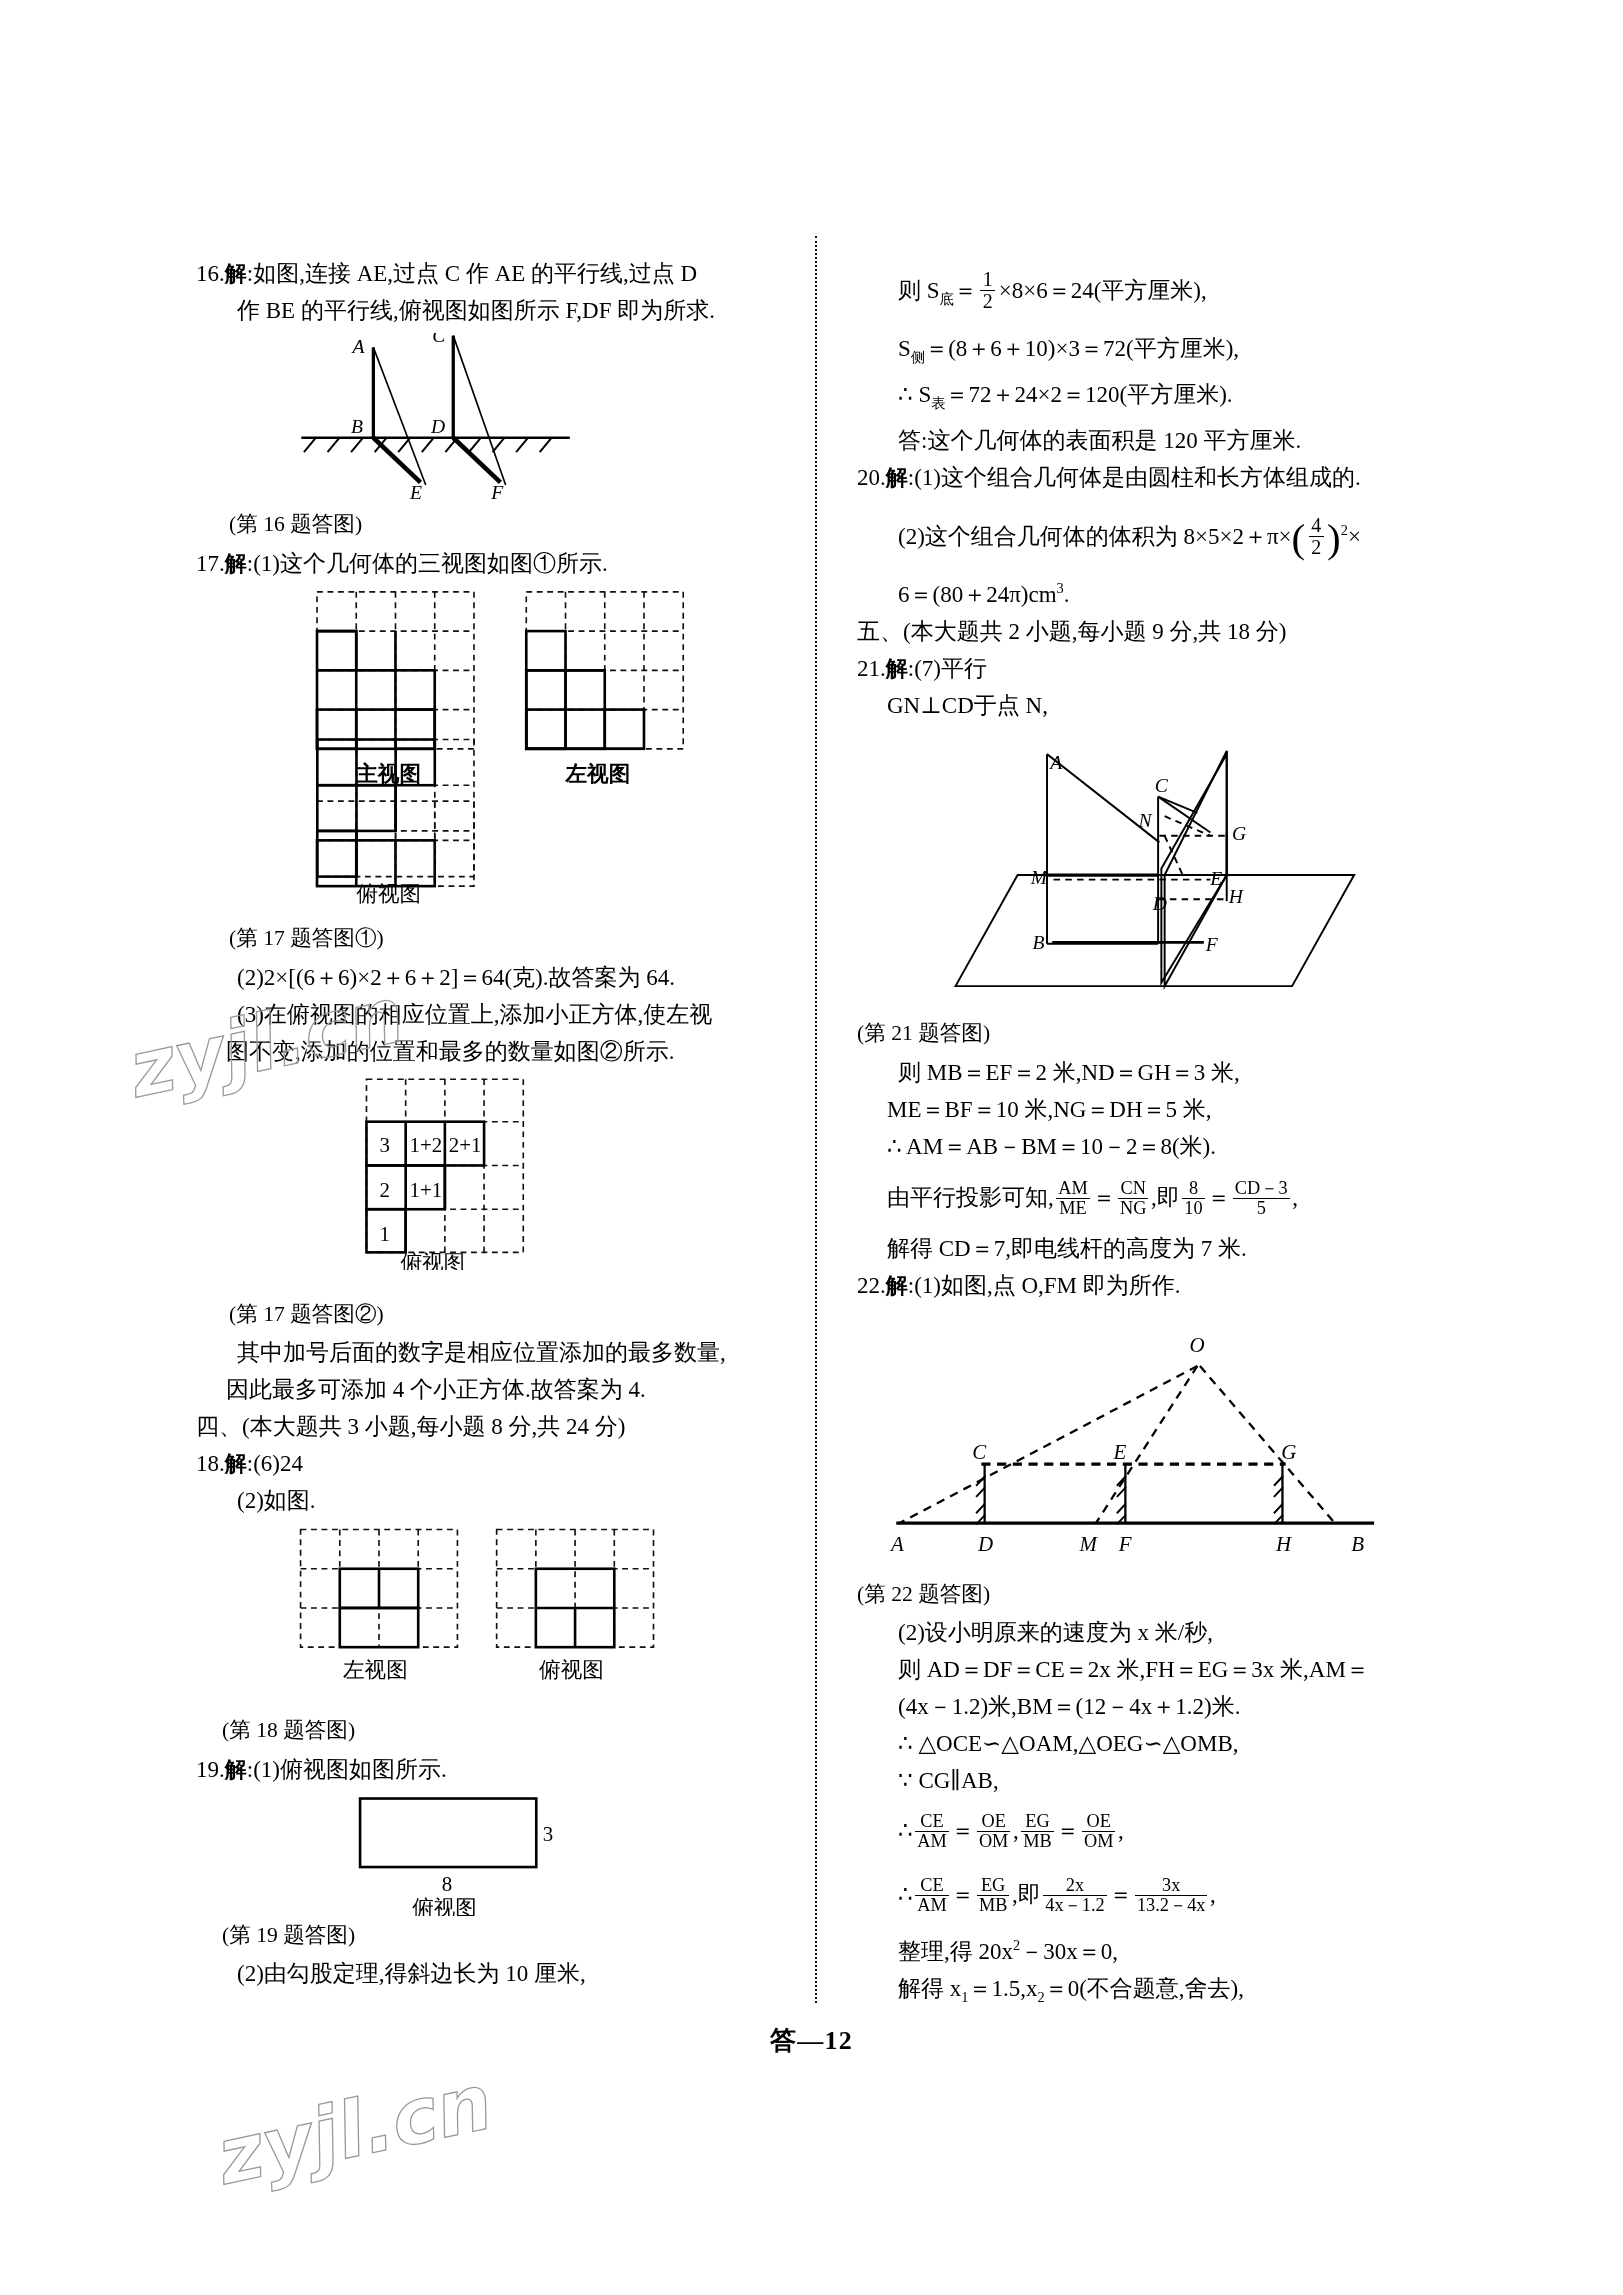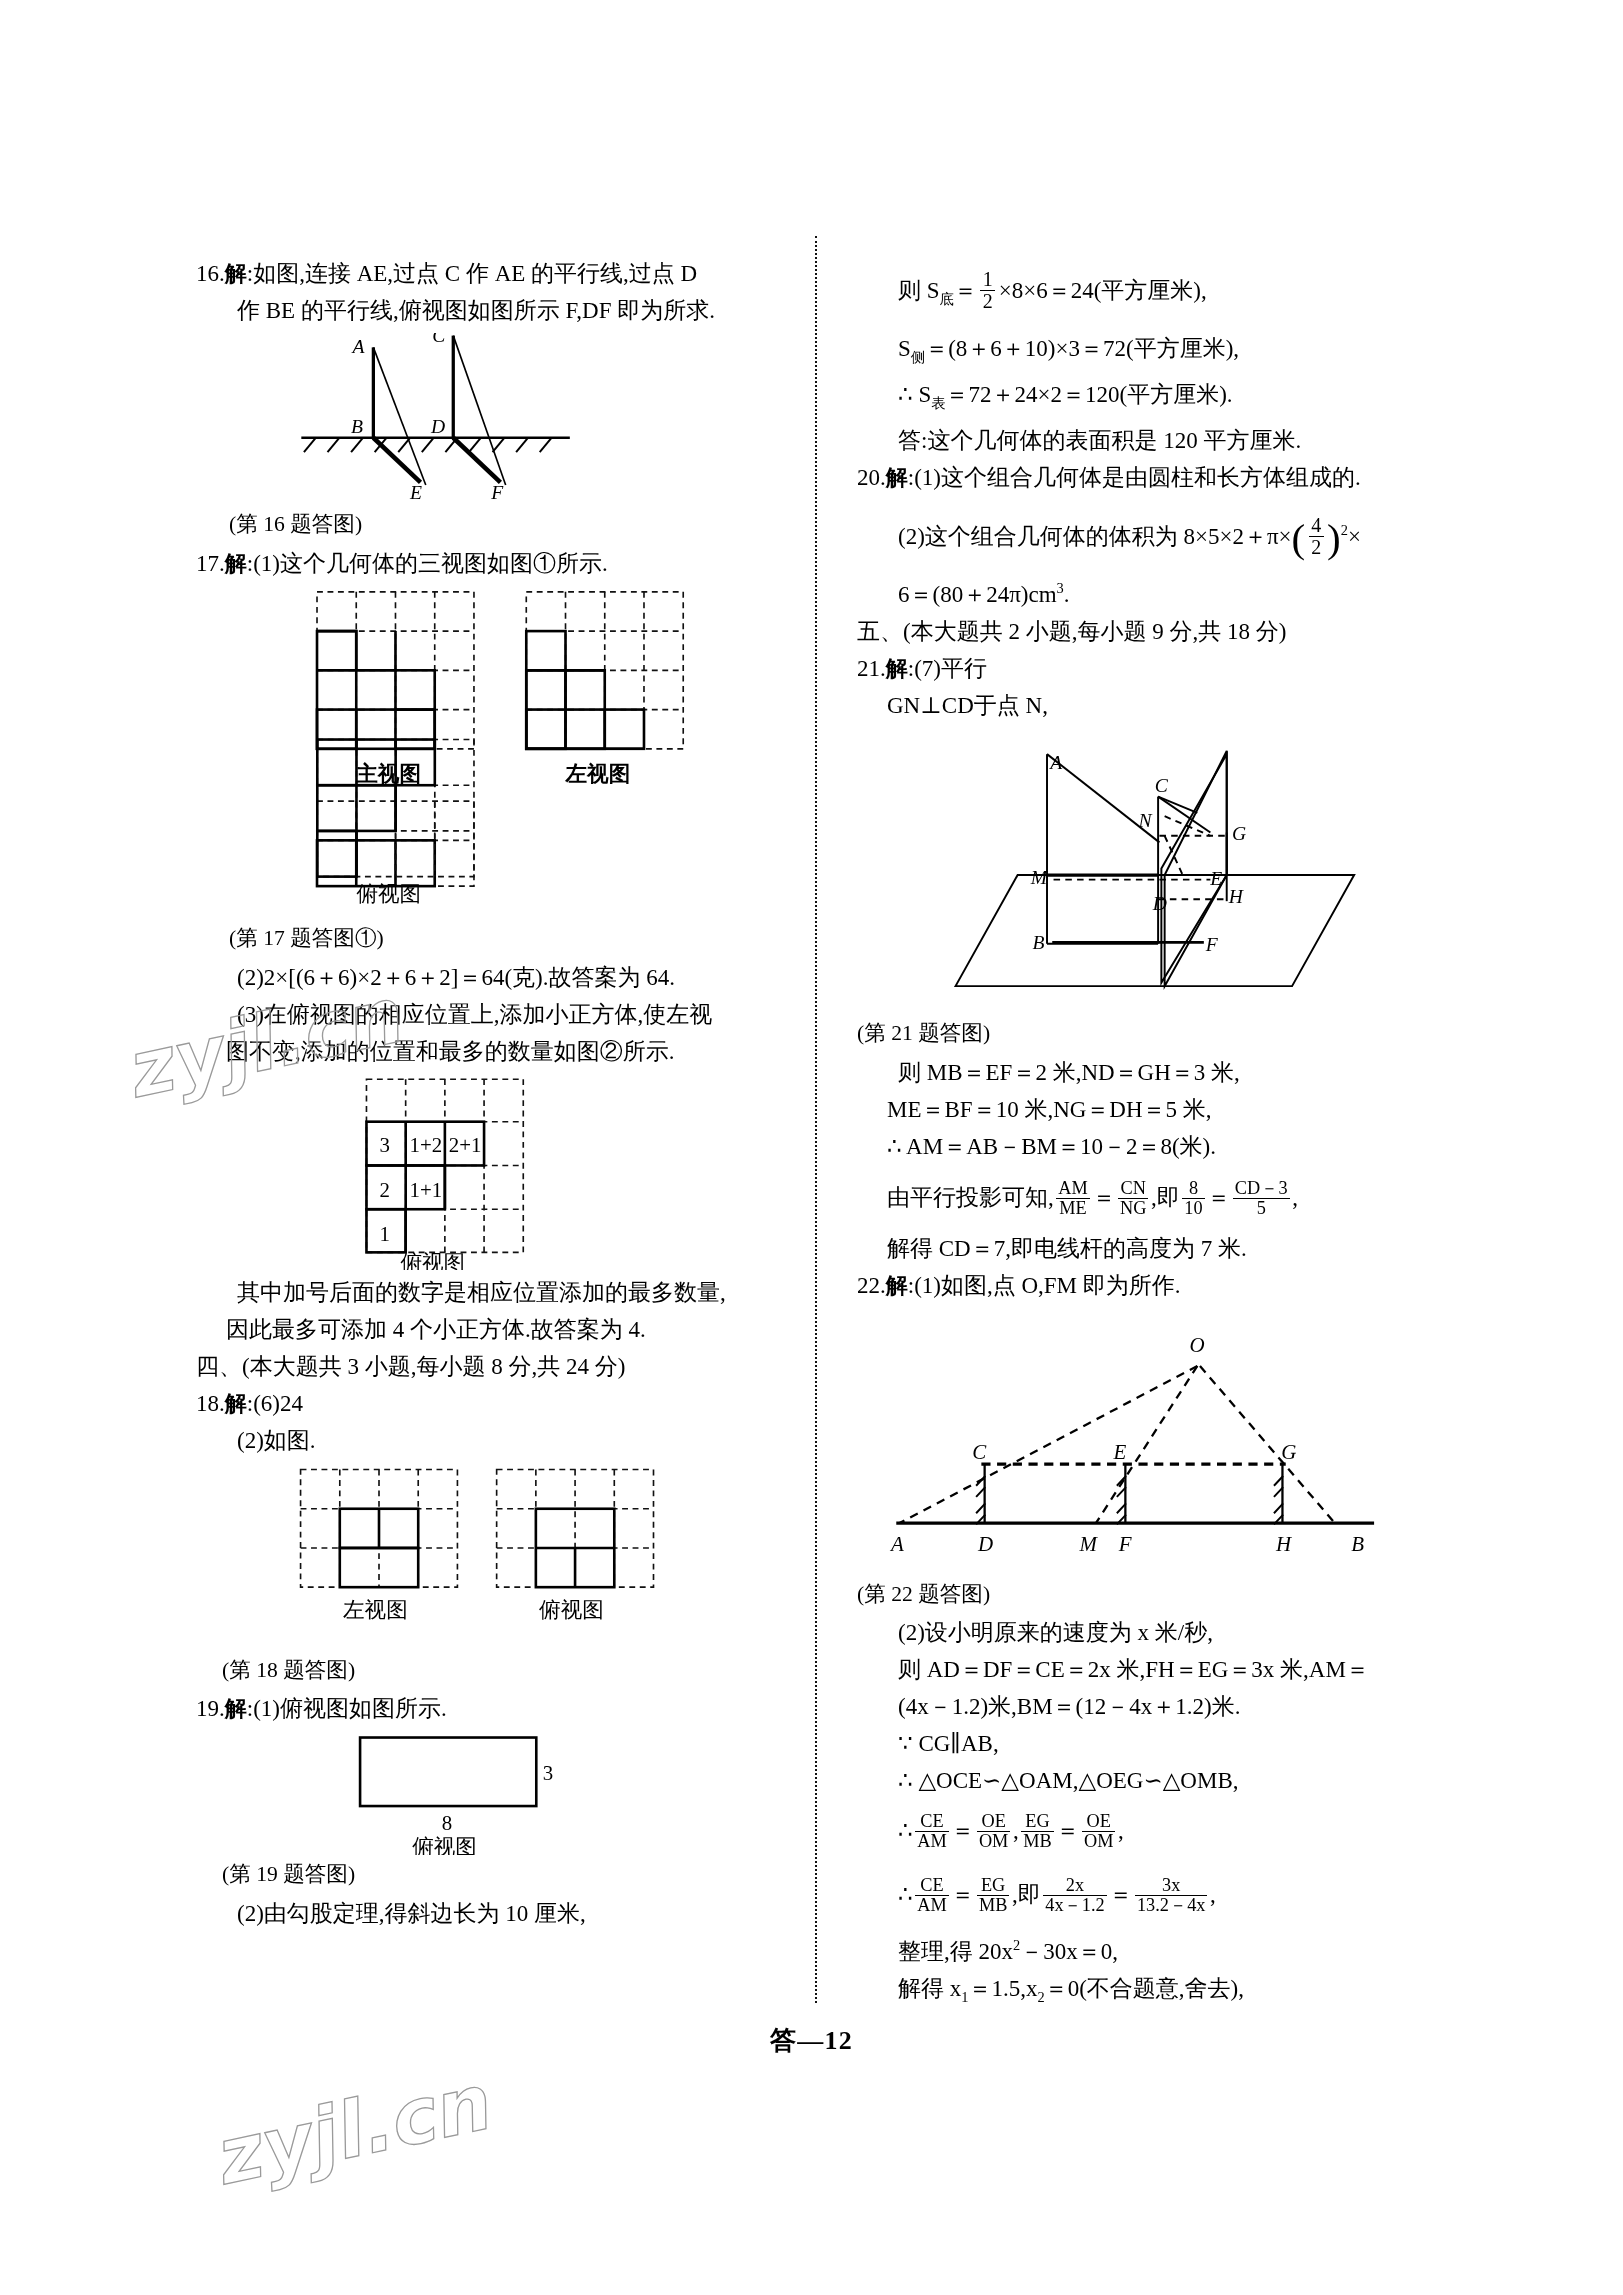--- a/index.html
+++ b/index.html
@@ -221,20 +221,21 @@
           </g>
           <text x="100" y="120" font-size="32" font-family="Liberation Serif, serif">3</text>
           <text x="146" y="120" font-size="32" font-family="Liberation Serif, serif">1+2</text>
           <text x="206" y="120" font-size="32" font-family="Liberation Serif, serif">2+1</text>
           <text x="100" y="188" font-size="32" font-family="Liberation Serif, serif">2</text>
           <text x="146" y="188" font-size="32" font-family="Liberation Serif, serif">1+1</text>
           <text x="100" y="255" font-size="32" font-family="Liberation Serif, serif">1</text>
           <text x="132" y="300" font-size="33" font-family="DejaVu Sans, sans-serif">俯视图</text>
         </svg>
       </div>
+      <div class="cap" style="margin-left:33px;margin-top:29px;">(第 17 题答图②)</div>
       <div class="line ind2">其中加号后面的数字是相应位置添加的最多数量,</div>
       <div class="line ind3">因此最多可添加 4 个小正方体.故答案为 4.</div>
     </div>
 
     <div class="line ind1">四、(本大题共 3 小题,每小题 8 分,共 24 分)</div>
 
     <div>
       <div class="line ind1"><span class="num">18.</span><b class="jie">解</b><span>:(6)24</span></div>
       <div class="line ind2">(2)如图.</div>
 
@@ -411,22 +412,22 @@
           <text x="400" y="372" font-size="32" font-style="italic" font-family="Liberation Serif, serif">F</text>
           <text x="640" y="372" font-size="32" font-style="italic" font-family="Liberation Serif, serif">H</text>
           <text x="755" y="372" font-size="32" font-style="italic" font-family="Liberation Serif, serif">B</text>
         </svg>
       </div>
       <div class="cap">(第 22 题答图)</div>
 
       <div class="line ind2">(2)设小明原来的速度为 x 米/秒,</div>
       <div class="line ind2">则 AD＝DF＝CE＝2x 米,FH＝EG＝3x 米,AM＝</div>
       <div class="line ind2">(4x－1.2)米,BM＝(12－4x＋1.2)米.</div>
+      <div class="line ind2">∴ △OCE∽△OAM,△OEG∽△OMB,</div>
       <div class="line ind2">∵ CG∥AB,</div>
-      <div class="line ind2">∴ △OCE∽△OAM,△OEG∽△OMB,</div>
       <div class="line ind2" style="line-height:63px;">
         <span>∴</span><span class="fracS"><span class="n">CE</span><span class="d">AM</span></span><span>＝</span><span class="fracS"><span class="n">OE</span><span class="d">OM</span></span><span>,</span><span class="fracS"><span class="n">EG</span><span class="d">MB</span></span><span>＝</span><span class="fracS"><span class="n">OE</span><span class="d">OM</span></span><span>,</span>
       </div>
       <div class="line ind2" style="line-height:65px;">
         <span>∴</span><span class="fracS"><span class="n">CE</span><span class="d">AM</span></span><span>＝</span><span class="fracS"><span class="n">EG</span><span class="d">MB</span></span><span>,即</span><span class="fracS"><span class="n">2x</span><span class="d">4x－1.2</span></span><span>＝</span><span class="fracS"><span class="n">3x</span><span class="d">13.2－4x</span></span><span>,</span>
       </div>
       <div class="line ind2"><span>整理,得 20x</span><span class="sup">2</span><span>－30x＝0,</span></div>
       <div class="line ind2"><span>解得 x</span><span class="sub">1</span><span>＝1.5,x</span><span class="sub">2</span><span>＝0(不合题意,舍去),</span></div>
     </div>
   </div>

